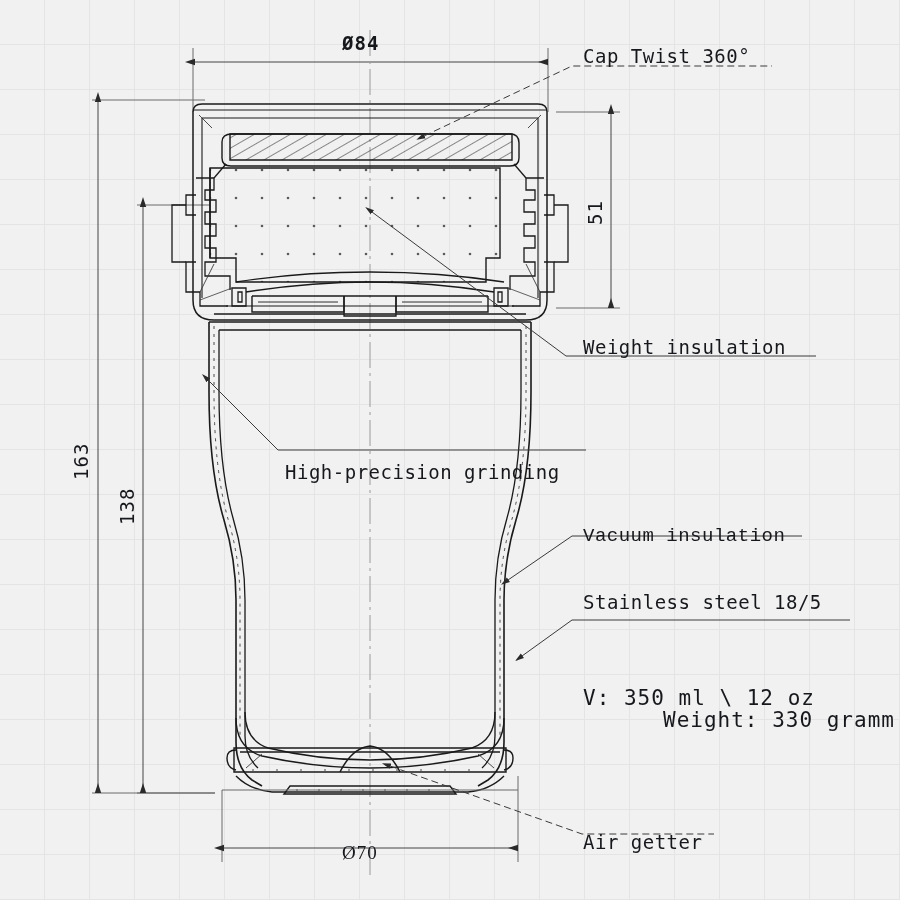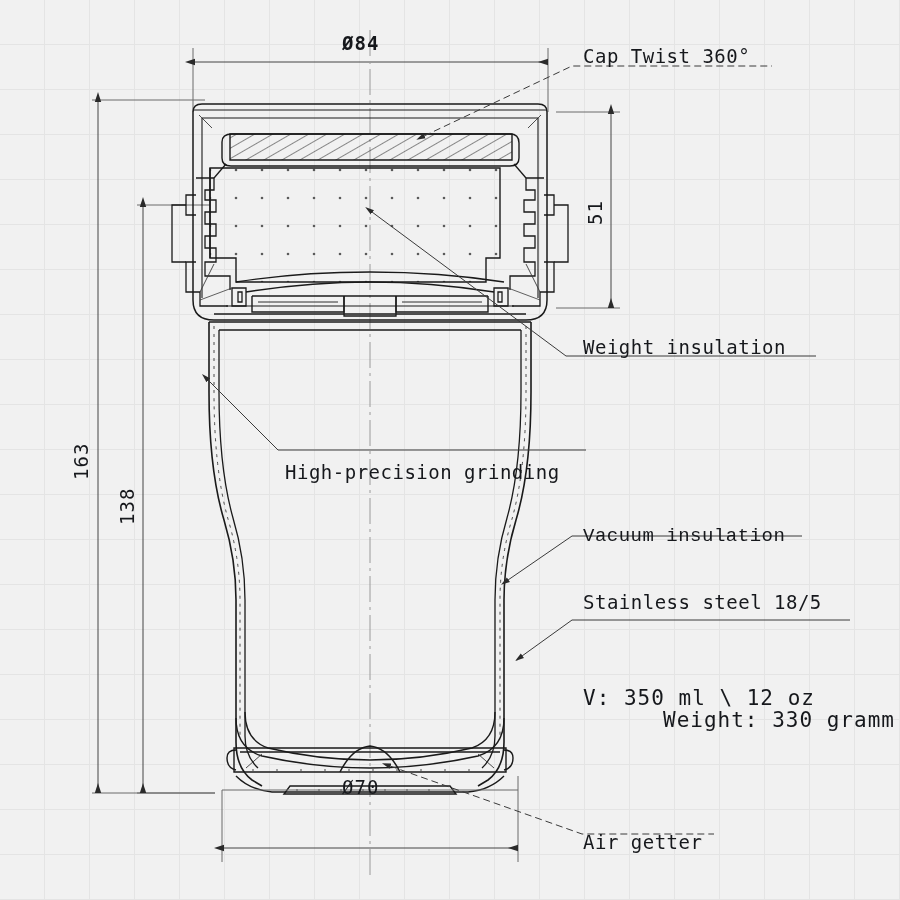--- a/index.html
+++ b/index.html
@@ -233,21 +233,21 @@
 
     <path d="M522,656 L572,620 L850,620" marker-start="url(#arS)"></path>
 
     <path d="M390,766 L582,834 L714,834" marker-start="url(#arS)" stroke-dasharray="7 4"></path>
   </g>
 
 </svg>
 
 <div class="dim" style="left:342px;top:32px;font-weight:bold;">Ø84</div>
 
-<div class="dim" style="left:342px;top:776px;">Ø70</div>
+<div class="dim" style="left:342px;top:842px;font-family:Liberation Serif, serif;">Ø70</div>
 
 <div class="dim vert" style="left:70px;top:480px;">163</div>
 
 <div class="dim vert" style="left:116px;top:525px;">138</div>
 
 <div class="dim vert" style="left:584px;top:225px;">51</div>
 
 <div class="lbl" style="left:583px;top:45px;">Cap Twist 360°</div>
 
 <div class="lbl" style="left:583px;top:336px;">Weight insulation</div>

